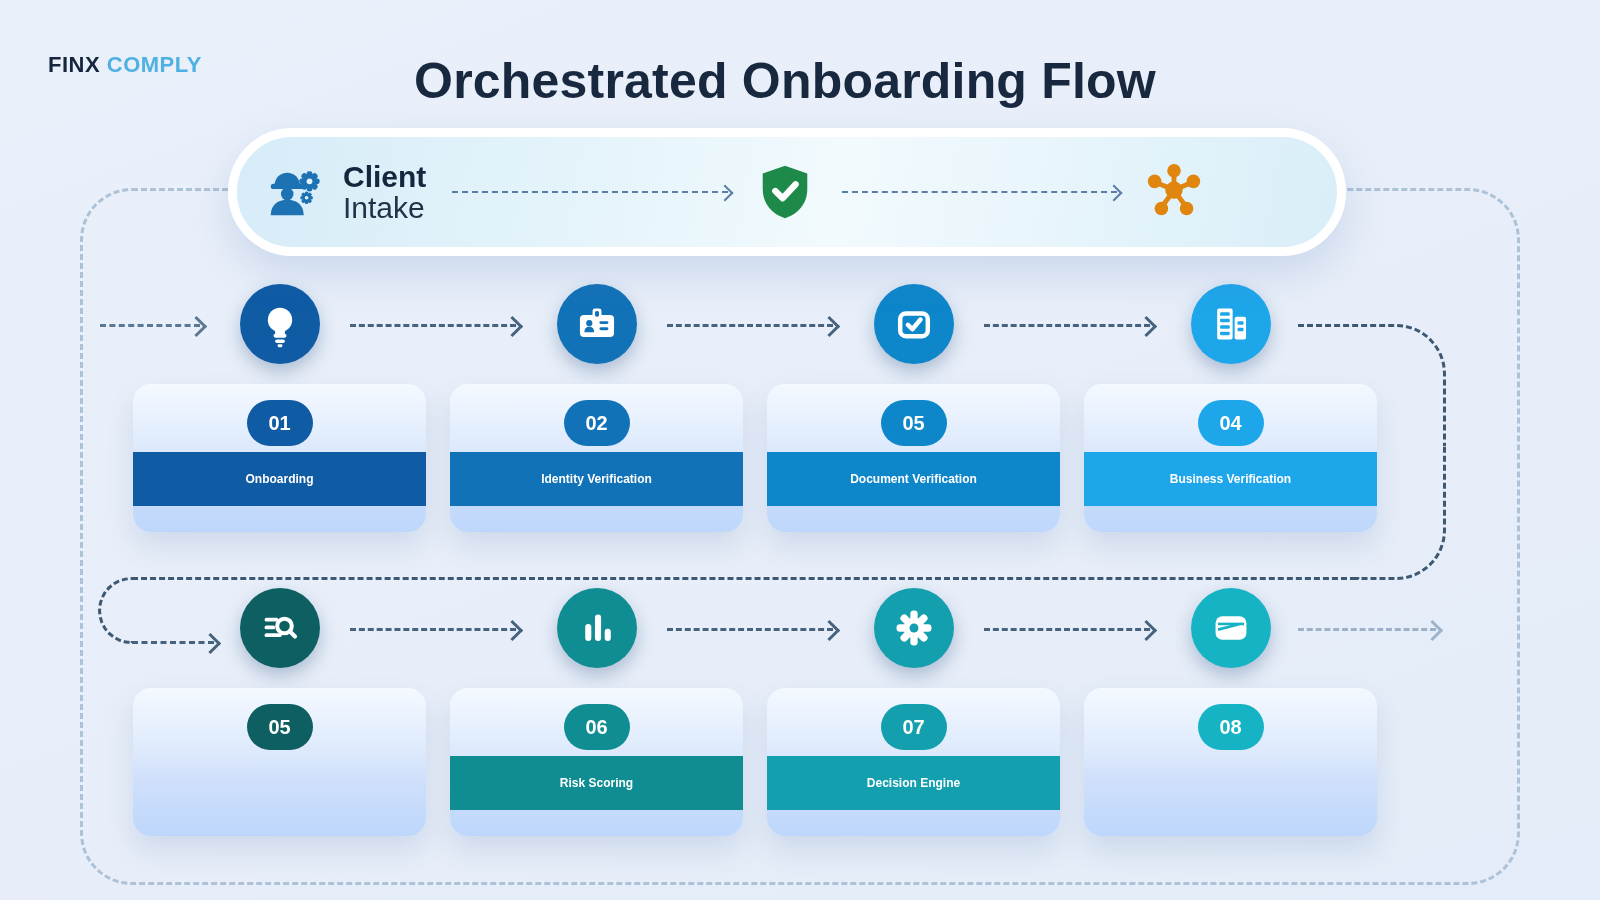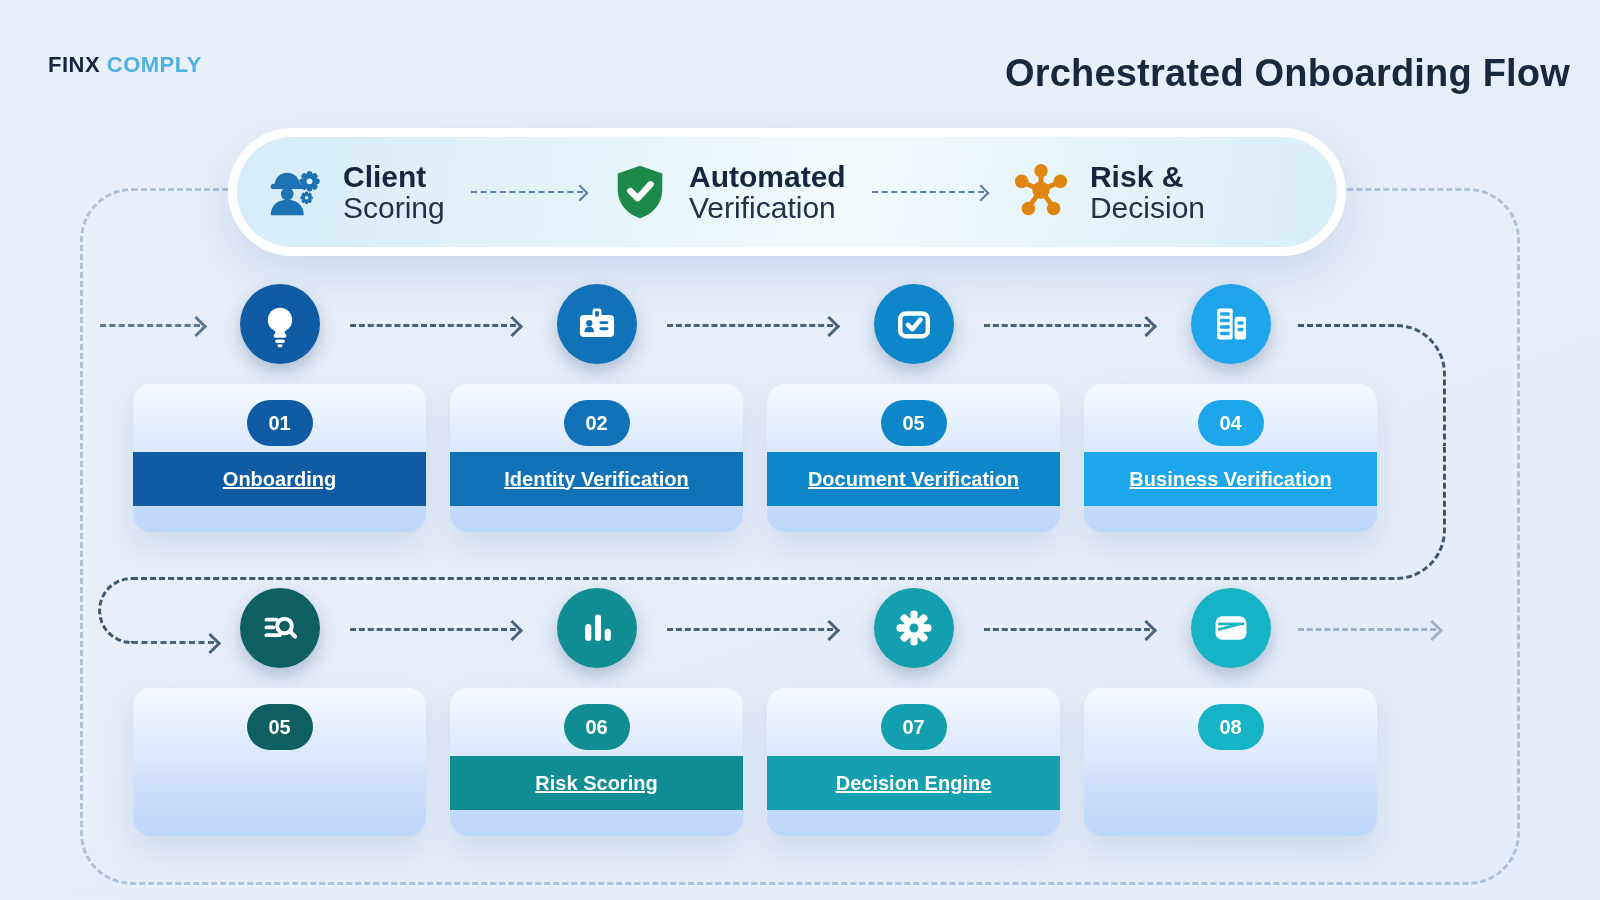--- a/index.html
+++ b/index.html
@@ -6,22 +6,22 @@
   html,body { width:1600px; height:900px; }
   body {
     font-family:"Liberation Sans", sans-serif;
     background:linear-gradient(160deg,#e9f0fa 0%,#e7eef9 60%,#e3ecf8 100%);
     position:relative; overflow:hidden;
   }
   
   .brand { position:absolute; left:48px; top:52px; font-size:22px; font-weight:800; letter-spacing:.5px; }
   .brand .b1 { color:#16253e; }
   .brand .b2 { color:#4fb0e2; }
-  .title { position:absolute; left:0; right:30px; top:52px; text-align:right;
-           font-size:38px; font-weight:700; color:#18283f; letter-spacing:.2px; }
+  .title { position:absolute; left:0; right:30px; top:52px; text-align:center;
+           font-size:50px; font-weight:700; color:#18283f; letter-spacing:.2px; }
   
   .boundary { position:absolute; left:80px; top:188px; width:1440px; height:697px;
               border:3px dashed #adc1d7; border-radius:52px; z-index:0; }
   
   .harrow { position:absolute; height:0; border-top:3px dashed currentColor; z-index:1; }
   .harrow::after { content:''; position:absolute; right:-4px; top:-8px; width:12px; height:12px;
                    border-top:3px solid; border-right:3px solid; transform:rotate(45deg); }
   .sline  { position:absolute; z-index:1; }
   .sp1 { left:1298px; top:324px; width:148px; height:122px;
          border-top:3px dashed #3d5870; border-right:3px dashed #3d5870; border-top-right-radius:50px; }
@@ -51,22 +51,22 @@
   .step-circle svg { width:52px; height:52px; }
   .step-dot { position:absolute; left:calc(50% - 7.5px); top:105px; width:15px; height:15px;
               border-radius:50%; background:var(--c); }
   .step-card { position:absolute; left:0; top:100px; width:293px; height:148px; border-radius:18px;
                background:linear-gradient(180deg,#f4f9ff 0%,#dce9fc 45%,#cfdffb 62%,#bdd7fb 100%);
                box-shadow:0 14px 28px rgba(60,90,150,.14); overflow:hidden; }
   .step-badge { position:absolute; left:calc(50% - 33px); top:16px; width:66px; height:46px;
                 border-radius:26px; background:var(--c); color:#fff; font-size:20px; font-weight:700;
                 display:flex; align-items:center; justify-content:center; }
   .step-band { position:absolute; left:0; top:68px; width:100%; height:54px; background:var(--c);
-               color:#fff; font-size:20px; font-weight:700;
-               display:flex; align-items:center; justify-content:center;text-decoration:underline; }
+               color:#fff; font-size:12px; font-weight:700;
+               display:flex; align-items:center; justify-content:center; }
 </style>
 </head>
 <body>
 
 <div class="brand">
   <span class="b1">FINX</span>
   <span class="b2">COMPLY</span>
 </div>
 <h1 class="title">Orchestrated Onboarding Flow</h1>
 
@@ -106,57 +106,49 @@
           <rect x="-3" y="-10.5" width="6" height="21" rx="2.5" transform="rotate(45)"></rect>
           <rect x="-3" y="-10.5" width="6" height="21" rx="2.5" transform="rotate(90)"></rect>
           <rect x="-3" y="-10.5" width="6" height="21" rx="2.5" transform="rotate(135)"></rect>
           <circle r="7"></circle>
             <circle r="3" fill="#e4f2fa"></circle>
         </g>
       </g>
     </svg>
     <div class="ptext">
       <div class="l1">Client</div>
-      <div class="l2">Scoring</div>
+      <div class="l2">Intake</div>
     </div>
   </div>
   <div class="parrow"></div>
   <div class="phase">
     <svg class="picon" viewBox="0 0 64 64">
       <path d="M32 5 L55 13 V29 C55 44 45.5 55 32 59 C18.5 55 9 44 9 29 V13 Z" fill="#1d8a4a"></path>
       <path d="M22 31 L29.5 38.5 L43 24" stroke="#fff" stroke-width="6.5" fill="none" stroke-linecap="round" stroke-linejoin="round"></path>
     </svg>
-    <div class="ptext">
-      <div class="l1">Automated</div>
-      <div class="l2">Verification</div>
-    </div>
   </div>
   <div class="parrow"></div>
   <div class="phase">
     <svg class="picon" viewBox="0 0 64 64">
       <g stroke="#e0860f" stroke-width="5">
         <path d="M32 30 L32 11"></path>
           <path d="M32 30 L13 22"></path>
           <path d="M32 30 L51 22"></path>
         <path d="M32 30 L19 48"></path>
           <path d="M32 30 L45 48"></path>
       </g>
       <g fill="#e0860f">
         <circle cx="32" cy="30" r="9"></circle>
           <circle cx="32" cy="10" r="7"></circle>
           <circle cx="12" cy="21" r="7"></circle>
         <circle cx="52" cy="21" r="7"></circle>
           <circle cx="19" cy="49" r="7"></circle>
           <circle cx="45" cy="49" r="7"></circle>
       </g>
     </svg>
-    <div class="ptext">
-      <div class="l1">Risk &amp;</div>
-      <div class="l2">Decision</div>
-    </div>
   </div>
 </div>
 
 <div class="step-col" style="left: 133px; top: 284px; --c: #0f5ba4;">
     <div class="step-circle">
       <svg viewBox="0 0 64 64">
         <circle cx="32" cy="27" r="15" fill="#fff"></circle>
         <rect x="26" y="37" width="12" height="8" fill="#fff"></rect>
         <rect x="24" y="44" width="16" height="5" rx="2.5" fill="#fff"></rect>
         <rect x="26" y="51" width="12" height="4.5" rx="2.25" fill="#fff"></rect>

